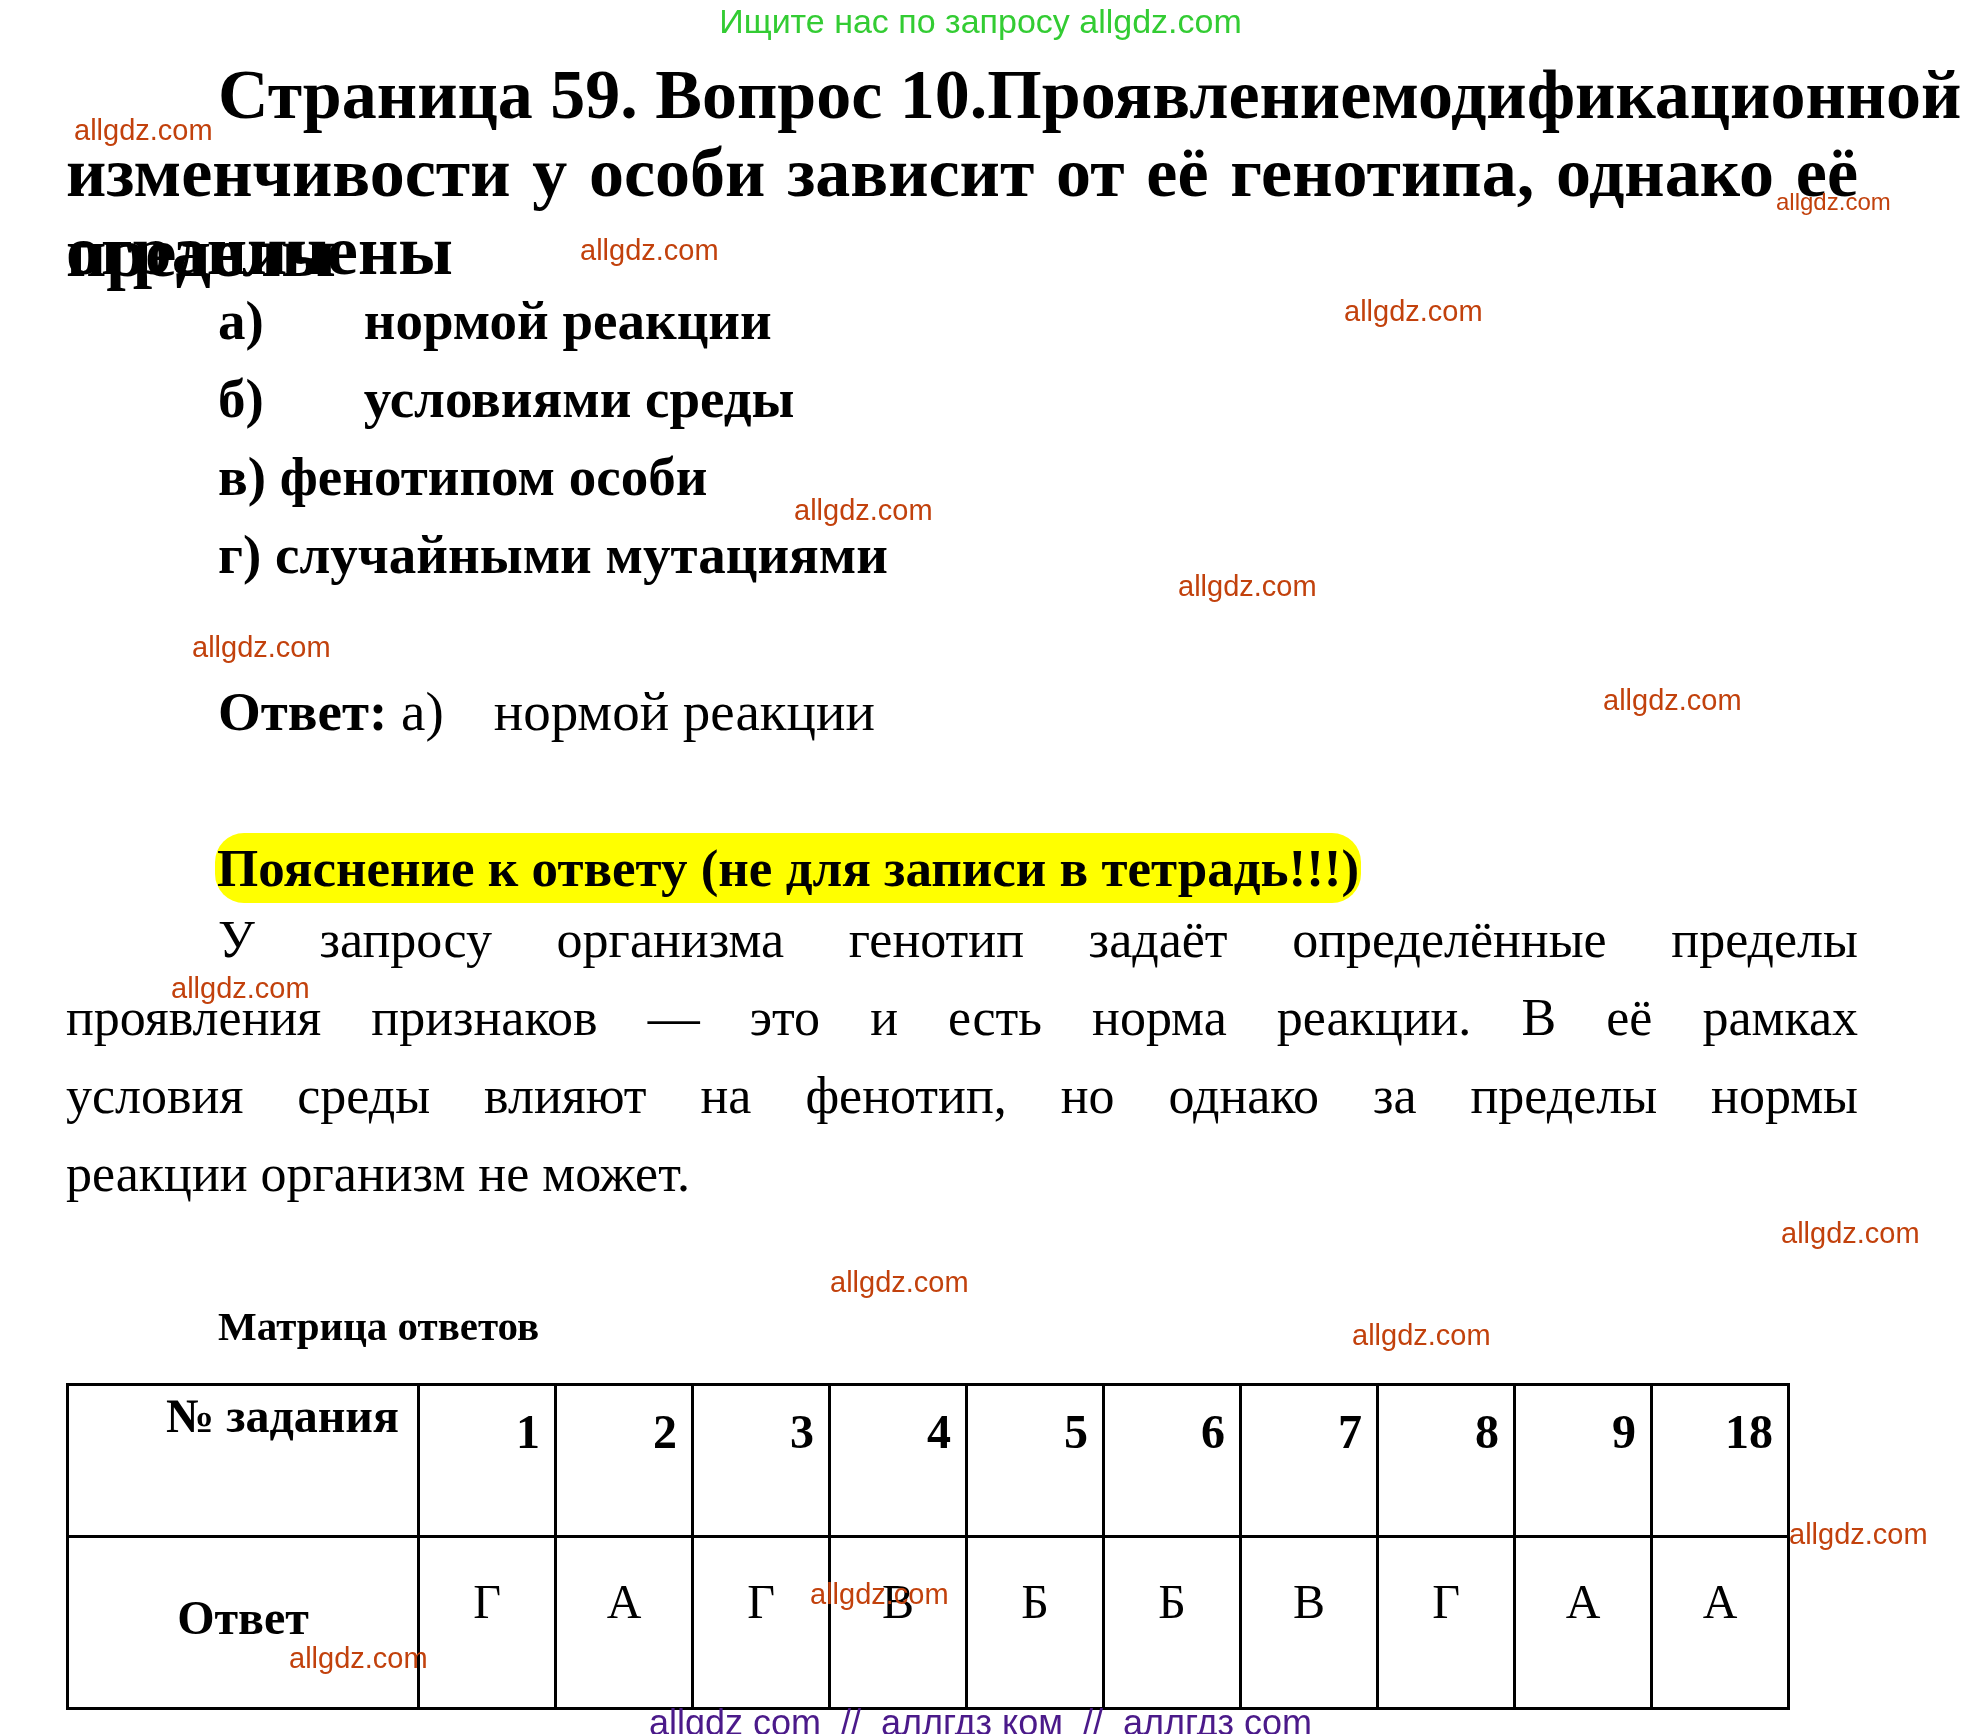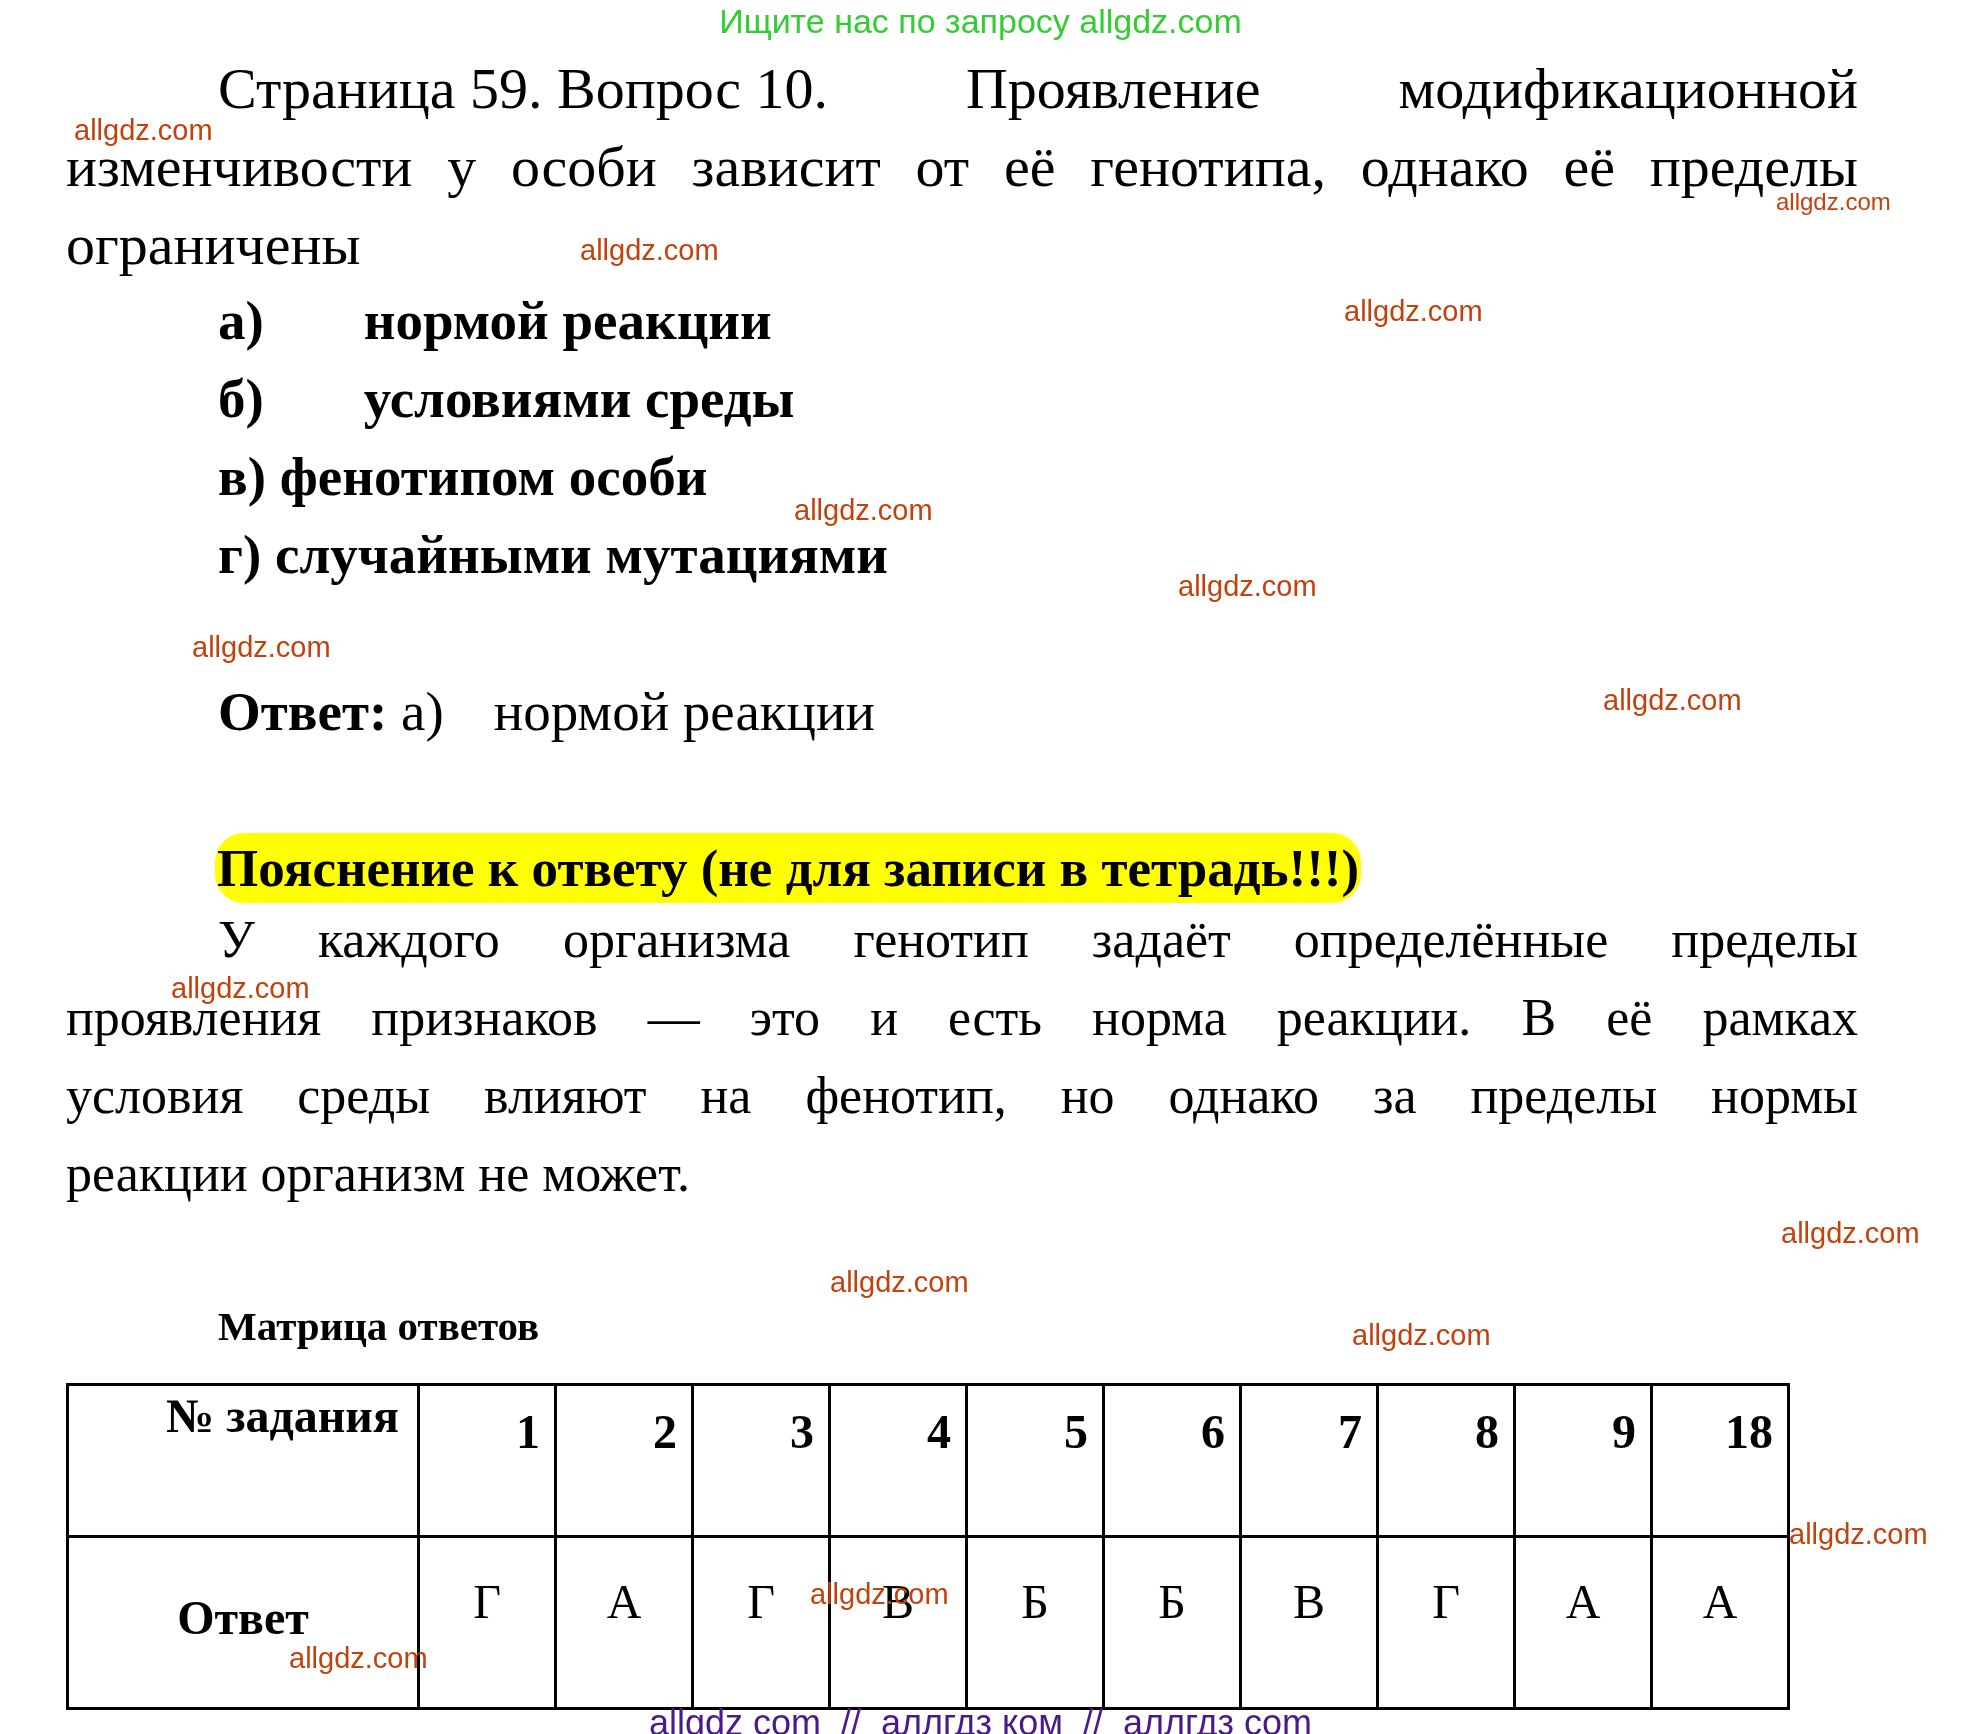--- a/index.html
+++ b/index.html
@@ -2,21 +2,21 @@
 <html><head>
 <meta charset="utf-8">
 <style>
   html, body { margin:0; padding:0; background:#ffffff; }
   body { width:1961px; height:1734px; position:relative; overflow:hidden; }
   .serif { font-family: "Liberation Serif", "DejaVu Serif", serif; color:#000; }
   .sans { font-family: "Liberation Sans", "DejaVu Sans", sans-serif; }
   .abs { position:absolute; white-space:nowrap; }
   .top-banner { left:0; width:1961px; top:2px; text-align:center; color:#33cc33; font-size:34px; }
   .wm { font-size:29px; color:#c2410c; }
-  .q-line { font-size:58px; font-weight:normal; }
+  .q-line { font-size:70px; font-weight:bold; }
   .justify { display:flex; justify-content:space-between; }
   .opt { font-size:55px; font-weight:bold; }
   .ans { font-size:55px; }
   .expl-title { font-size:53px; font-weight:bold; background:#ffff00; padding:0 2px;border-radius:29px; }
   .para { font-size:52px; }
   .matrix-title { font-size:41px; font-weight:bold; }
   table.matrix { position:absolute; left:66px; top:1383px; border-collapse:collapse; }
   table.matrix td { border:3px solid #000; font-family:"Liberation Serif","DejaVu Serif",serif; font-size:48px; vertical-align:top; padding:0; }
   table.matrix tr.r1 td { height:131px; }
   table.matrix tr.r2 td { height:117px; }
@@ -50,21 +50,21 @@
 </div>
 <div class="abs serif opt" style="left:218px; top:523px;">
   <span>г)</span> <span>случайными мутациями</span>
 </div>
 
 <div class="abs serif ans" style="left:218px; top:680px;">
   <b>Ответ:</b> <span>а)</span><span style="display:inline-block;width:50px;"></span><span>нормой реакции</span>
 </div>
 
 <div class="abs serif expl-title" style="left:215px; top:833px; height:70px; line-height:70px;">Пояснение к ответу (не для записи в тетрадь!!!)</div>
-<div class="abs serif para" style="left:218px; width:1640px; top:910px; text-align:justify; text-align-last:justify; white-space:normal;">У каждого организма генотип задаёт определённые пределы</div>
+<div class="abs serif para" style="left:218px; width:1640px; top:910px; text-align:justify; text-align-last:justify; white-space:normal;">У запросу организма генотип задаёт определённые пределы</div>
 <div class="abs serif para" style="left:66px; width:1792px; top:988px; text-align:justify; text-align-last:justify; white-space:normal;">проявления признаков — это и есть норма реакции. В её рамках</div>
 <div class="abs serif para" style="left:66px; width:1792px; top:1066px; text-align:justify; text-align-last:justify; white-space:normal;">условия среды влияют на фенотип, но однако за пределы нормы</div>
 <div class="abs serif para" style="left:66px; top:1144px;">реакции организм не может.</div>
 
 <div class="abs serif matrix-title" style="left:218px; top:1302px;">Матрица ответов</div>
 <table class="matrix">
   <tbody>
       <tr class="r1">
     <td class="hdr">№ задания</td>
     <td class="num">1</td>

